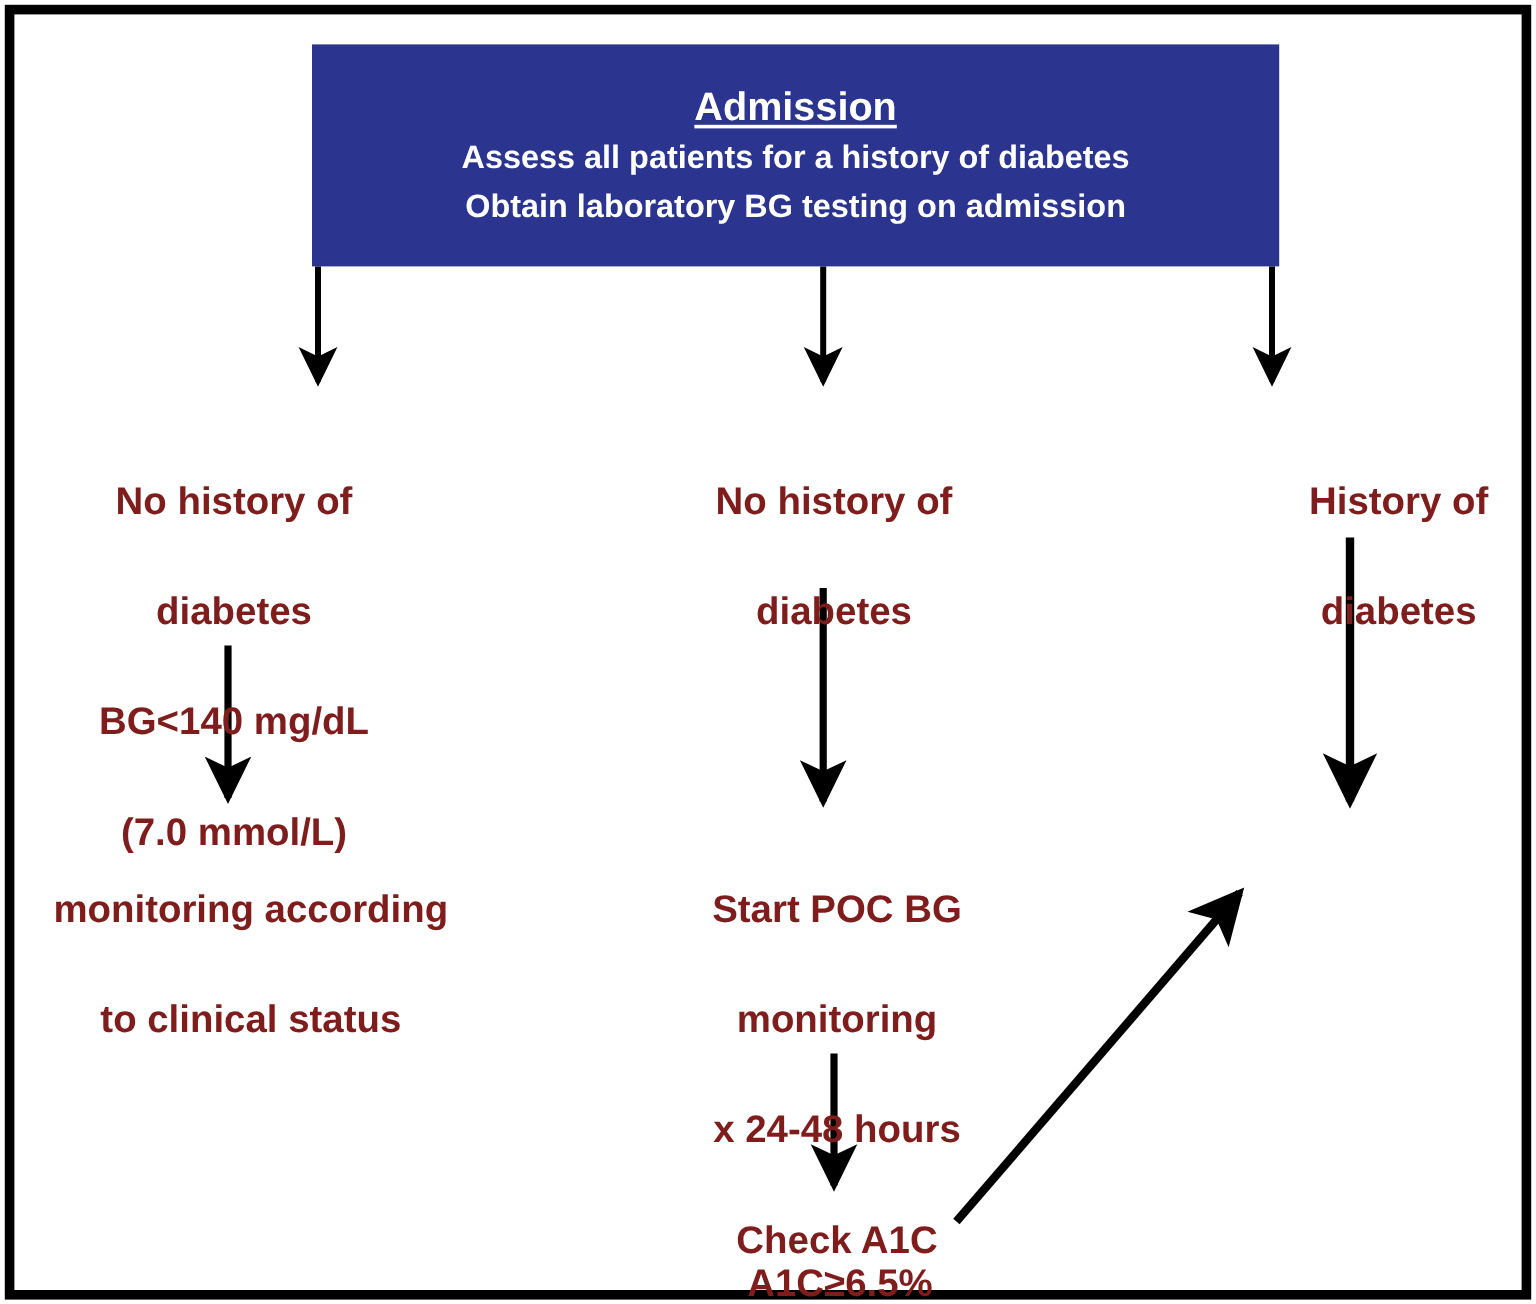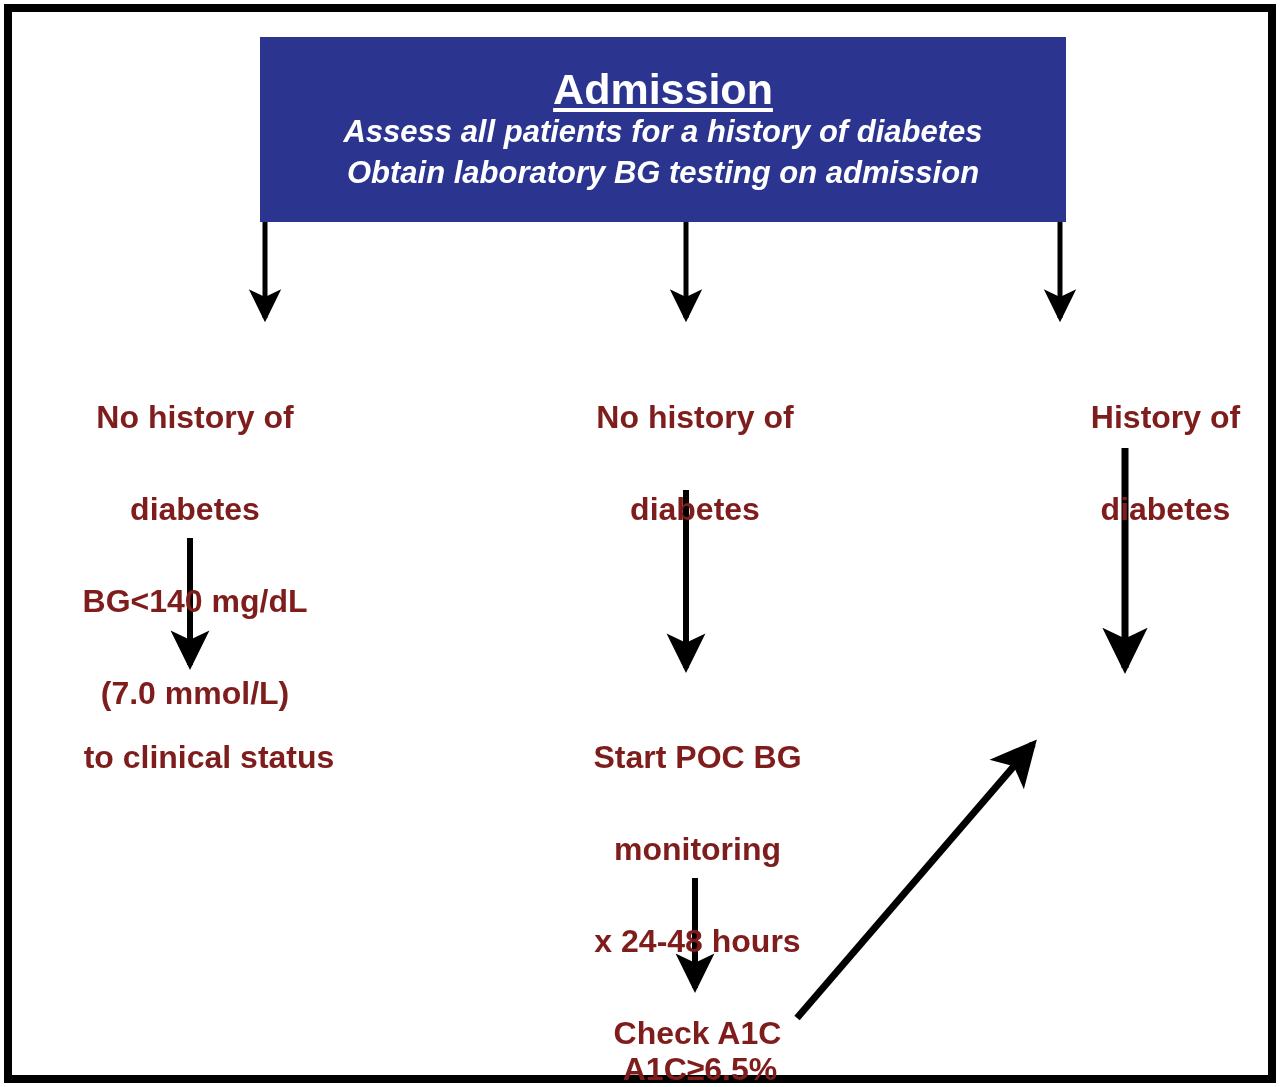--- a/index.html
+++ b/index.html
@@ -56,33 +56,32 @@
     background: #2B3590;
     box-sizing: border-box;
     display: flex;
     flex-direction: column;
     align-items: center;
     justify-content: center;
     color: #ffffff;
     text-align: center;
   }
   .header-title {
-    font-size: 43px;
+    font-size: 33px;
     font-weight: bold;
     line-height: 44px;
     text-decoration: underline;
     text-underline-offset: 4px;
     letter-spacing: 0px;
   }
   .header-line {
-    font-size: 31px;
+    font-size: 27px;
     font-weight: bold;
     line-height: 41px;
     white-space: nowrap;
-    font-style: italic;
   }
 
   
   .text-block {
     position: absolute;
     color: #7f1d1d;
     font-weight: bold;
     text-align: center;
     line-height: 46px;
     font-size: 32px;
@@ -166,20 +165,21 @@
       <span class="tb-line">No history of</span>
       <span class="tb-line">diabetes</span>
     </div>
 
     <div class="text-block" id="node-right-cond">
       <span class="tb-line">History of</span>
       <span class="tb-line">diabetes</span>
     </div>
 
     <div class="text-block" id="node-left-act">
+      <span class="tb-line">monitoring according</span>
       <span class="tb-line">to clinical status</span>
     </div>
 
     <div class="text-block" id="node-mid-act">
       <span class="tb-line">Start POC BG</span>
       <span class="tb-line">monitoring</span>
       <span class="tb-line">x 24-48 hours</span>
       <span class="tb-line">Check A1C</span>
     </div>
 

